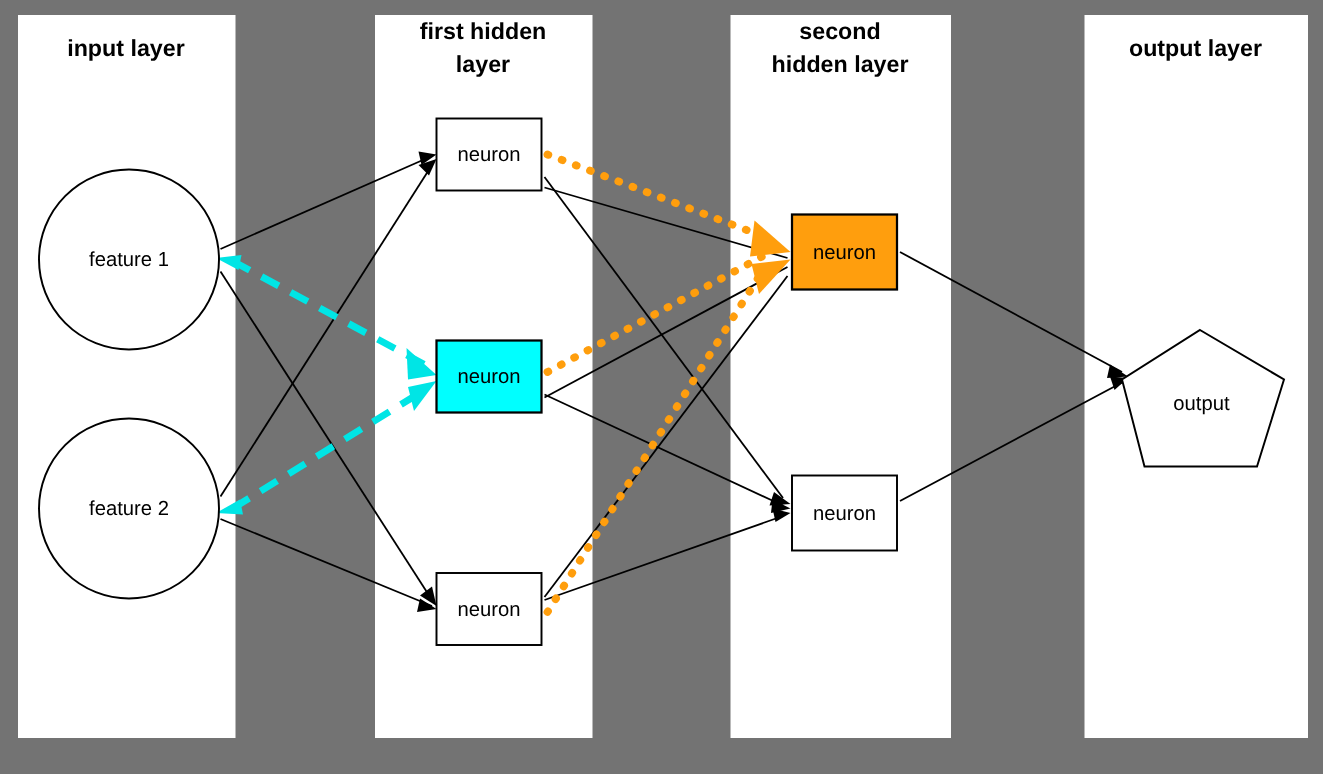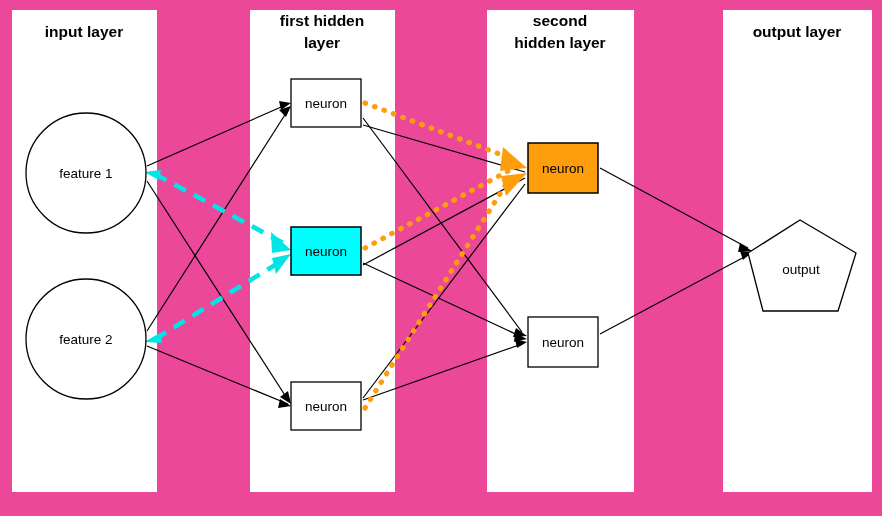--- a/index.html
+++ b/index.html
@@ -10,21 +10,21 @@
   body {
     width: 882px;
     height: 516px;
     overflow: hidden;
     font-family: "Liberation Sans", sans-serif;
   }
   #canvas {
     position: relative;
     width: 882px;
     height: 516px;
-    background: #ec4899;
+    background: #737373;
   }
   svg#diagram {
     position: absolute;
     left: 0;
     top: 0;
     width: 882px;
     height: 516px;
     display: block;
   }
   .panel-rect {

